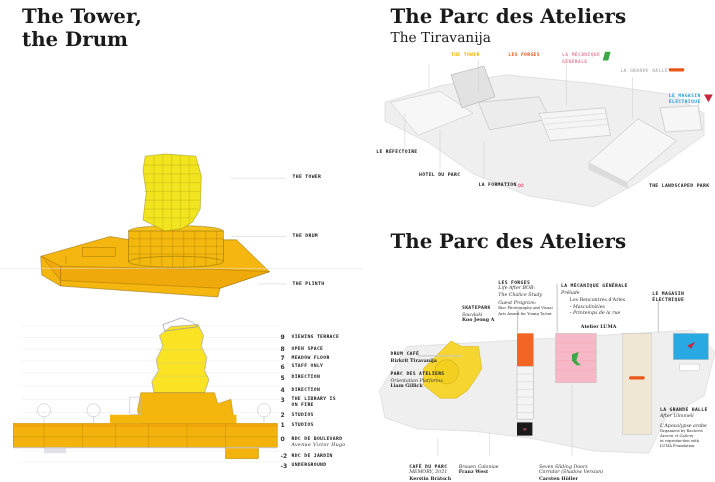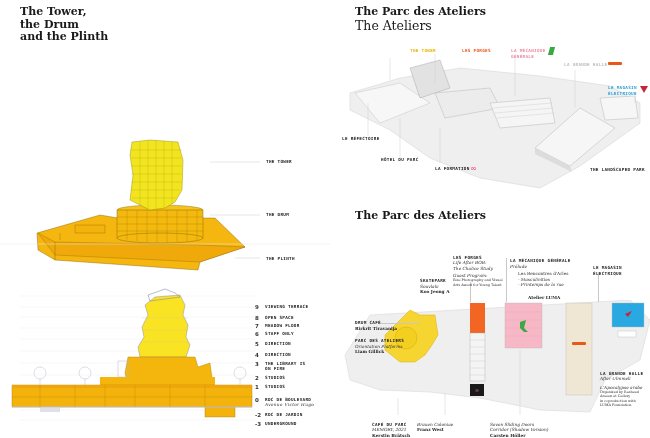--- a/index.html
+++ b/index.html
@@ -1,37 +1,36 @@
 <!DOCTYPE html>
 <html><head>
 <meta charset="utf-8">
 <style>
   * { box-sizing: border-box; margin: 0; padding: 0; }
   body { width: 650px; height: 438px; background: #ffffff; position: relative; overflow: hidden; font-family: "DejaVu Sans", sans-serif; }
   .title { position: absolute; font-family: "DejaVu Serif", serif; color: #1a1a1a; line-height: 1.15; }
-  .title .b { font-weight: bold; font-size: 11px; display: block; }
+  .title .b { font-weight: bold; font-size: 18px; display: block; }
   .title .n { font-weight: normal; font-size: 12.5px; display: block; }
   .mono { font-family: "DejaVu Sans Mono", monospace; font-weight: bold; color: #222; letter-spacing: 0.3px; }
   .lbl { position: absolute; font-size: 4.3px; white-space: nowrap; }
   .it { font-family: "DejaVu Serif", serif; font-style: italic; font-size: 4.3px; color: #333; display: block; }
   .tx { font-family: "DejaVu Serif", serif; font-size: 4.3px; color: #333; display: block; }
   .tb { font-family: "DejaVu Serif", serif; font-weight: bold; font-size: 4.3px; color: #222; display: block; }
   .line { position: absolute; background: #c8c8c8; }
   .abs { position: absolute; }
   .floor-row { position: absolute; left: 255px; display: flex; align-items: flex-start; font-size: 4.3px; }
   .floor-num { width: 10px; font-family: "DejaVu Sans", sans-serif; font-size: 5.5px; font-weight: bold; color: #333; }
   .floor-name { font-family: "DejaVu Sans Mono", monospace; font-weight: bold; font-size: 4.3px; color: #222; letter-spacing: 0.3px; }
 </style>
 </head>
 <body>
 
 <div class="title" style="left:20px; top:6px;">
   <span class="b">The Tower,</span>
   <span class="b">the Drum</span>
-  <span class="b">and the Plinth</span>
 </div>
 
 <svg class="abs" style="left:0; top:130px;" width="330" height="150">
 
   <polygon points="37,103 100,85 118,88 215,88 245,117 200,132 198,140 55,130 38,120" fill="#f5b60f" stroke="#7a5a00" stroke-width="0.4"></polygon>
   <polygon points="38,103 55,112 200,115 245,117 200,132 55,125" fill="#f0a90a" stroke="#7a5a00" stroke-width="0.3"></polygon>
   <line x1="55" y1="112" x2="55" y2="130" stroke="#7a5a00" stroke-width="0.4"></line>
   <line x1="60" y1="103" x2="60" y2="110" stroke="#7a5a00" stroke-width="0.3"></line>
   <rect x="75" y="95" width="30" height="8" fill="#f3b20c" stroke="#7a5a00" stroke-width="0.3"></rect>
 
@@ -176,21 +175,21 @@
       <span class="floor-name">RDC DE JARDIN</span>
     </div>
   <div class="floor-row" style="top:421px;">
       <span class="floor-num">-3</span>
       <span class="floor-name">UNDERGROUND</span>
     </div>
 </div>
 
 <div class="title" style="left:355px; top:6px;">
   <span class="b">The Parc des Ateliers</span>
-  <span class="n">The Ateliers</span>
+  <span class="n">The Tiravanija</span>
 </div>
 
 <svg class="abs" style="left:340px; top:48px;" width="310" height="145">
   <polygon points="10,45 60,30 120,20 200,28 270,38 300,55 300,75 240,118 200,140 140,130 90,110 50,82 10,62" fill="#efefef" stroke="#d0d0d0" stroke-width="0.5"></polygon>
   <polygon points="15,45 60,35 90,55 40,75" fill="#f7f7f7" stroke="#bbb" stroke-width="0.4"></polygon>
   <polygon points="70,20 100,12 110,40 80,50" fill="#e2e2e2" stroke="#999" stroke-width="0.4"></polygon>
   <polygon points="95,45 150,40 160,60 105,70" fill="#ececec" stroke="#aaa" stroke-width="0.4"></polygon>
   <polygon points="150,55 210,50 215,75 160,80" fill="#f5f5f5" stroke="#aaa" stroke-width="0.4"></polygon>
   <g stroke="#bbb" stroke-width="0.3">
       <line x1="153" y1="60" x2="212" y2="55"></line>

